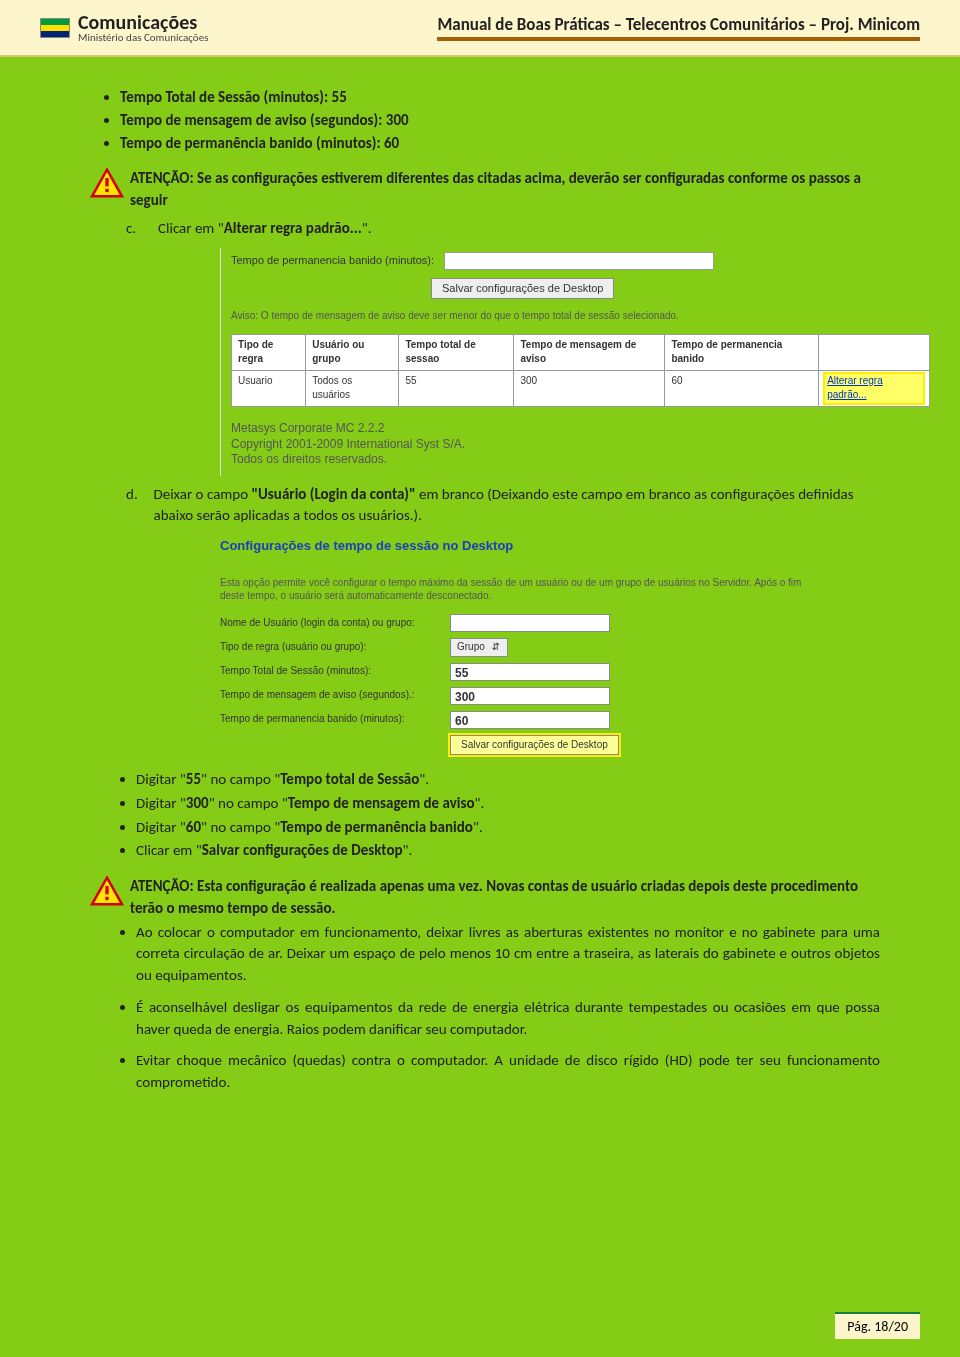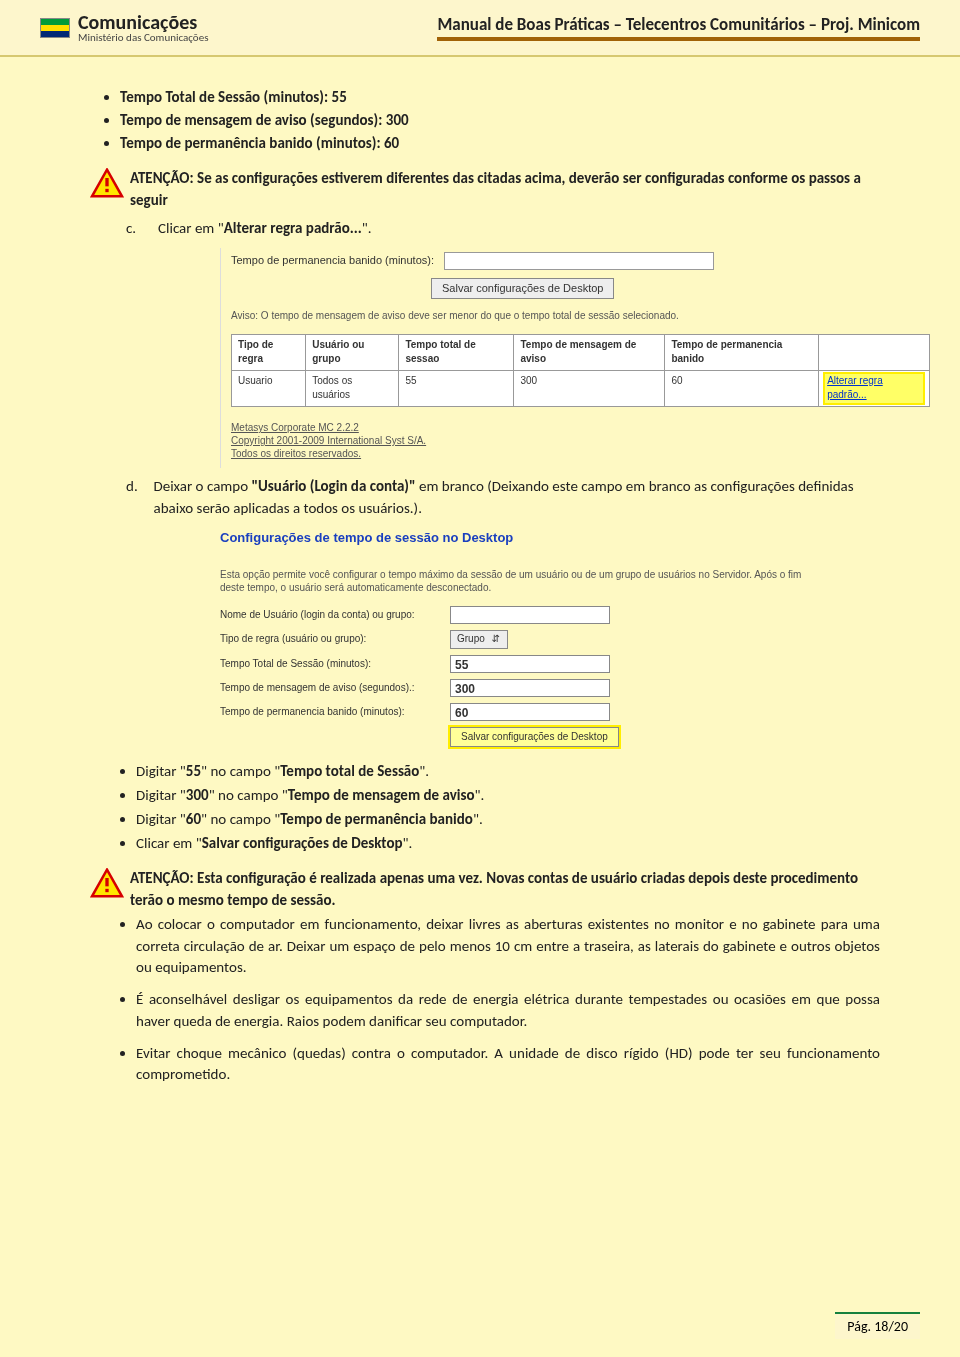--- a/index.html
+++ b/index.html
@@ -6,21 +6,21 @@
   body {
     margin: 0;
     padding: 0;
     font-family: Calibri, Arial, sans-serif;
     background: #fff;
     width: 960px;
   }
   .page {
     width: 960px;
     min-height: 1357px;
-    background: #fef9c3;
+    background: #84cc16;
     position: relative;
     padding: 0 0 60px 0;
   }
   .header-band {
     background: #fdf6cc;
     padding: 12px 40px 12px 40px;
     display: flex;
     align-items: center;
     border-bottom: 2px solid #d6c870;
     position: relative;
@@ -109,21 +109,21 @@
     background: #fff;
   }
   table.ss1-table th { font-weight: bold; }
   .alterar-link {
     color: #0033cc; text-decoration: underline;
     background: #ffff66;
     outline: 2px solid #ffee00;
     display: inline-block;
     padding: 0 2px;
   }
-  .ss1-footer { font-size: 10px; color: #555; margin-top: 14px; line-height: 1.3; text-decoration: underline; }
+  .ss1-footer { font-size: 12px; color: #555; margin-top: 14px; line-height: 1.3; }
 
   .screenshot2 {
     margin: 10px 0 14px 130px;
     width: 600px;
     font-family: Arial, sans-serif;
     font-size: 11px;
     color: #333;
   }
   .ss2-title { color: #1a3fbf; font-weight: bold; font-size: 13px; margin-bottom: 20px; }
   .ss2-desc { font-size: 10px; color: #555; margin-bottom: 12px; line-height: 1.3; }

